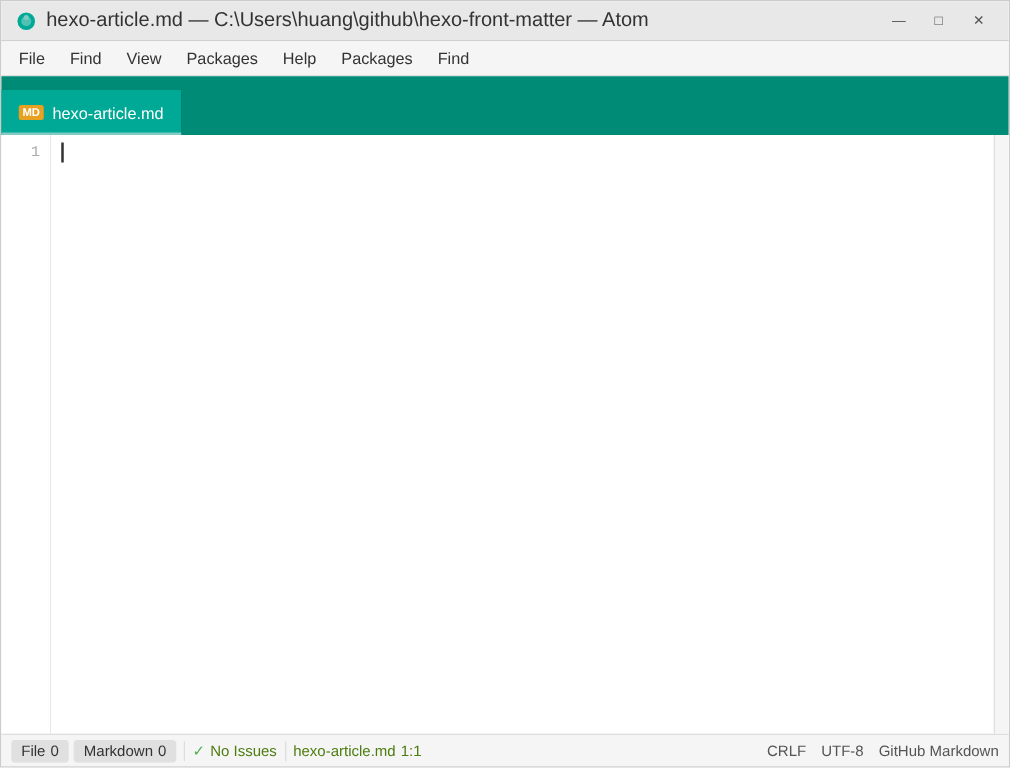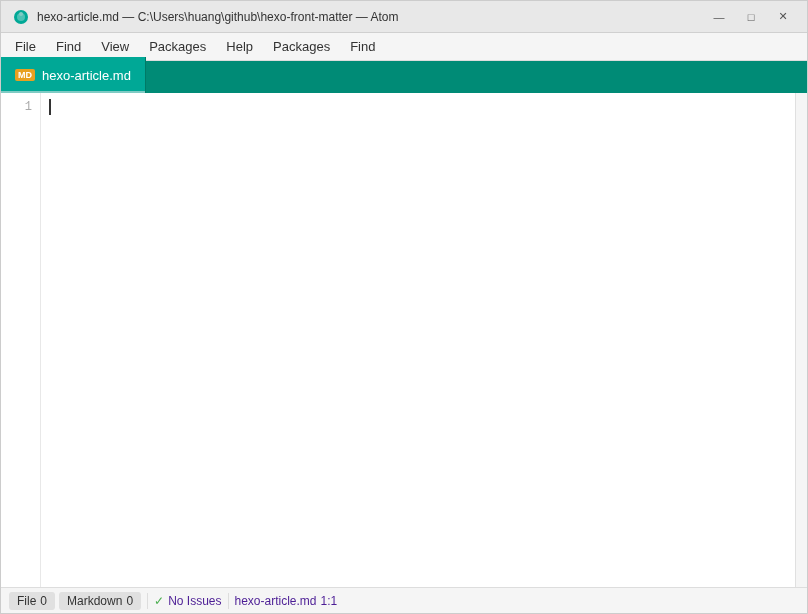--- a/index.html
+++ b/index.html
@@ -33,21 +33,21 @@
       align-items: center;
       justify-content: center;
     }
     #titlebar .app-icon svg {
       width: 16px;
       height: 16px;
     }
     #titlebar .title-text {
       flex: 1;
       color: #333;
-      font-size: 12px;
+      font-size: 16px;
     }
     #titlebar .window-controls {
       display: flex;
       gap: 8px;
     }
     .win-btn {
       width: 24px;
       height: 18px;
       background: transparent;
       border: none;
@@ -72,21 +72,21 @@
       padding: 4px 10px;
       cursor: pointer;
       color: #333;
       font-size: 13px;
       border-radius: 3px;
     }
 
     
     #tabbar {
       background: #008b76;
-      height: 32px;
+      height: 47px;
       display: flex;
       align-items: flex-end;
       padding: 0;
     }
     .tab {
       background: #00a896;
       height: 36px;
       display: flex;
       align-items: center;
       padding: 0 14px;
@@ -208,21 +208,21 @@
       width: 1px;
       height: 16px;
       background: #ddd;
       margin: 0 2px;
     }
     .status-check {
       color: #4caf50;
       font-size: 12px;
     }
     .status-text {
-      color: #4c1d95;
+      color: #4d7c0f;
       font-size: 12px;
     }
     .status-right {
       margin-left: auto;
       display: flex;
       align-items: center;
       gap: 12px;
     }
     .status-right span {
       color: #555;
@@ -288,13 +288,18 @@
     <span>Markdown</span>
     <span>0</span>
   </button>
   <span class="status-separator"></span>
   <span class="status-check">✓</span>
   <span class="status-text">No Issues</span>
   <span class="status-separator"></span>
   <span class="status-text">hexo-article.md</span>
   <span class="status-text">1:1</span>
 
+  <div class="status-right">
+    <span>CRLF</span>
+    <span>UTF-8</span>
+    <span>GitHub Markdown</span>
+  </div>
 </div>
 
 </body></html>

